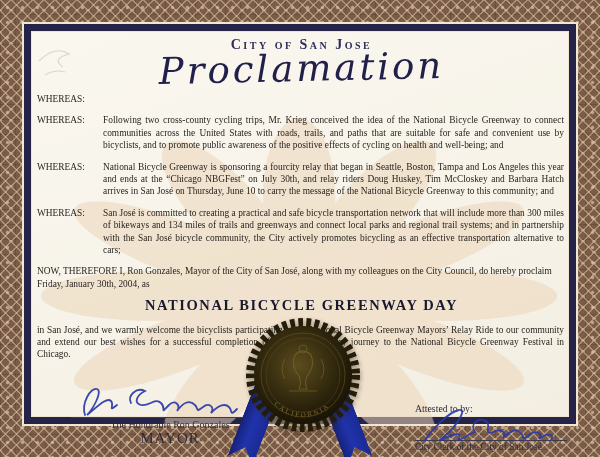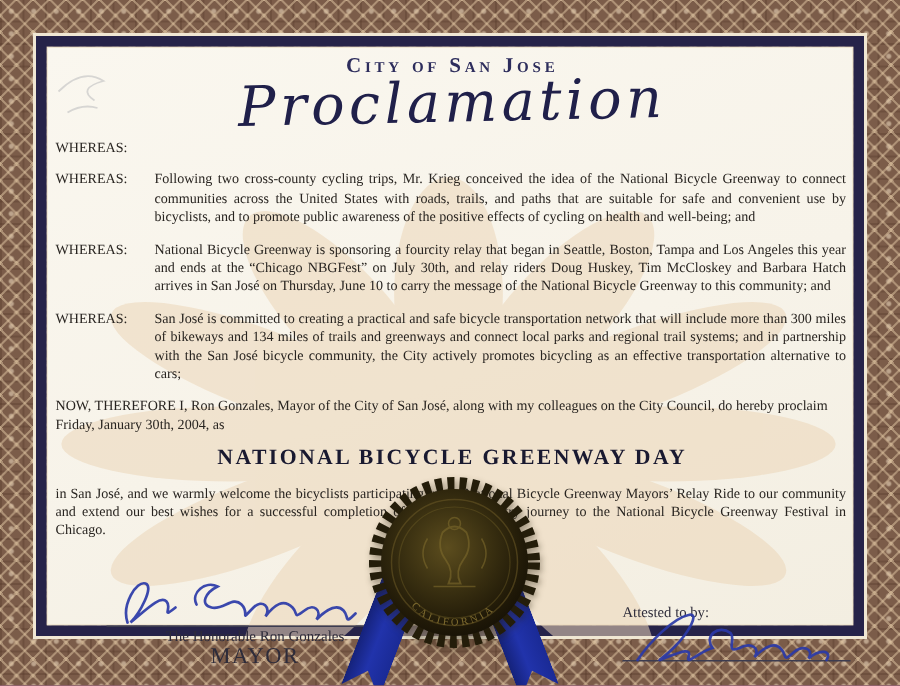--- a/index.html
+++ b/index.html
@@ -151,20 +151,21 @@
     </div>
 
     <div class="clerk-block">
       <div class="attest-label">Attested to by:</div>
       <svg class="sig-svg clerk-sig" width="152" height="40" viewBox="0 0 152 40">
         <path d="M10,34 C18,22 34,6 44,4 C52,2 44,16 34,26 C26,34 20,36 30,32 C40,28 46,26 44,32
                  C42,38 52,28 60,26 C54,18 64,10 72,16 C76,20 68,30 78,26 C86,22 92,26 88,32
                  C96,24 102,22 106,27 C110,31 106,36 114,29 C120,24 128,26 124,33 C132,26 140,28 136,34" fill="none" stroke="#2a3aa8" stroke-width="1.8" stroke-linecap="round" opacity="0.92"></path>
       </svg>
       <div class="sig-line"></div>
+      <div class="clerk-role">City Clerk of the City of San José</div>
     </div>
   </div>
 
   <div class="ribbon ribbon-left"></div>
   <div class="ribbon ribbon-right"></div>
 
   <div class="seal-wrap">
     <svg width="120" height="116" viewBox="0 0 120 116">
       <defs>
         <radialGradient id="sealg" cx="45%" cy="40%" r="65%">

